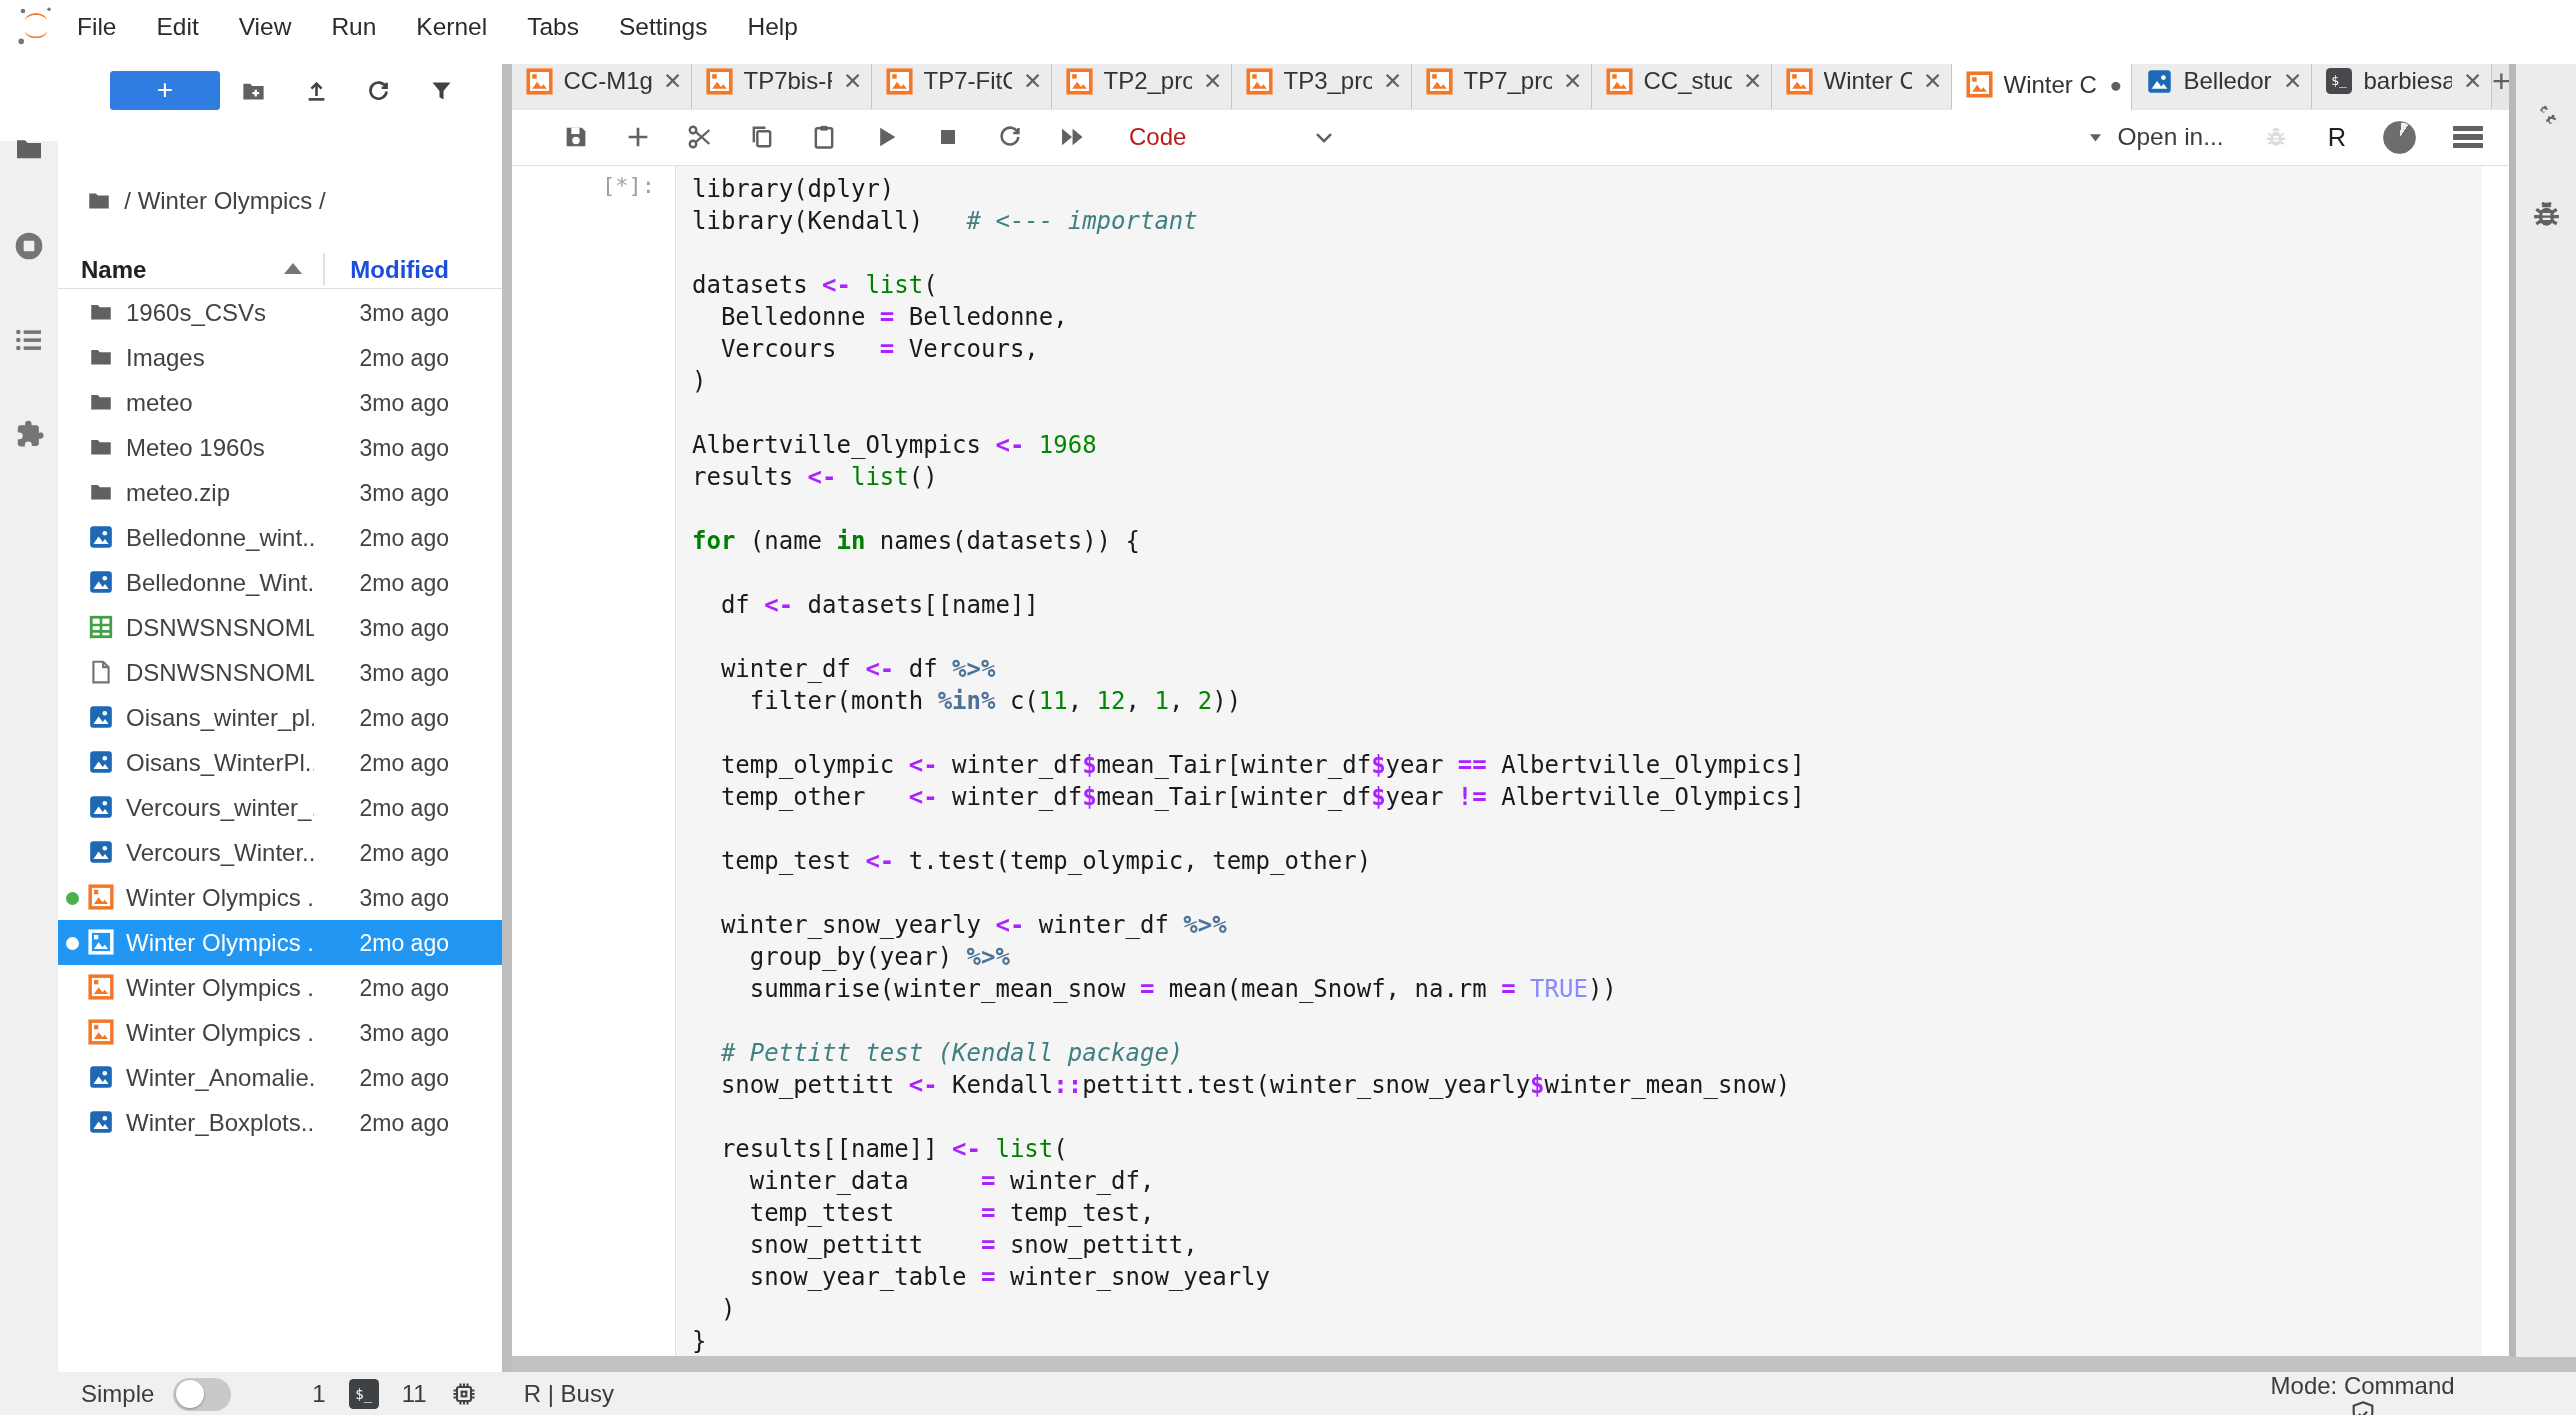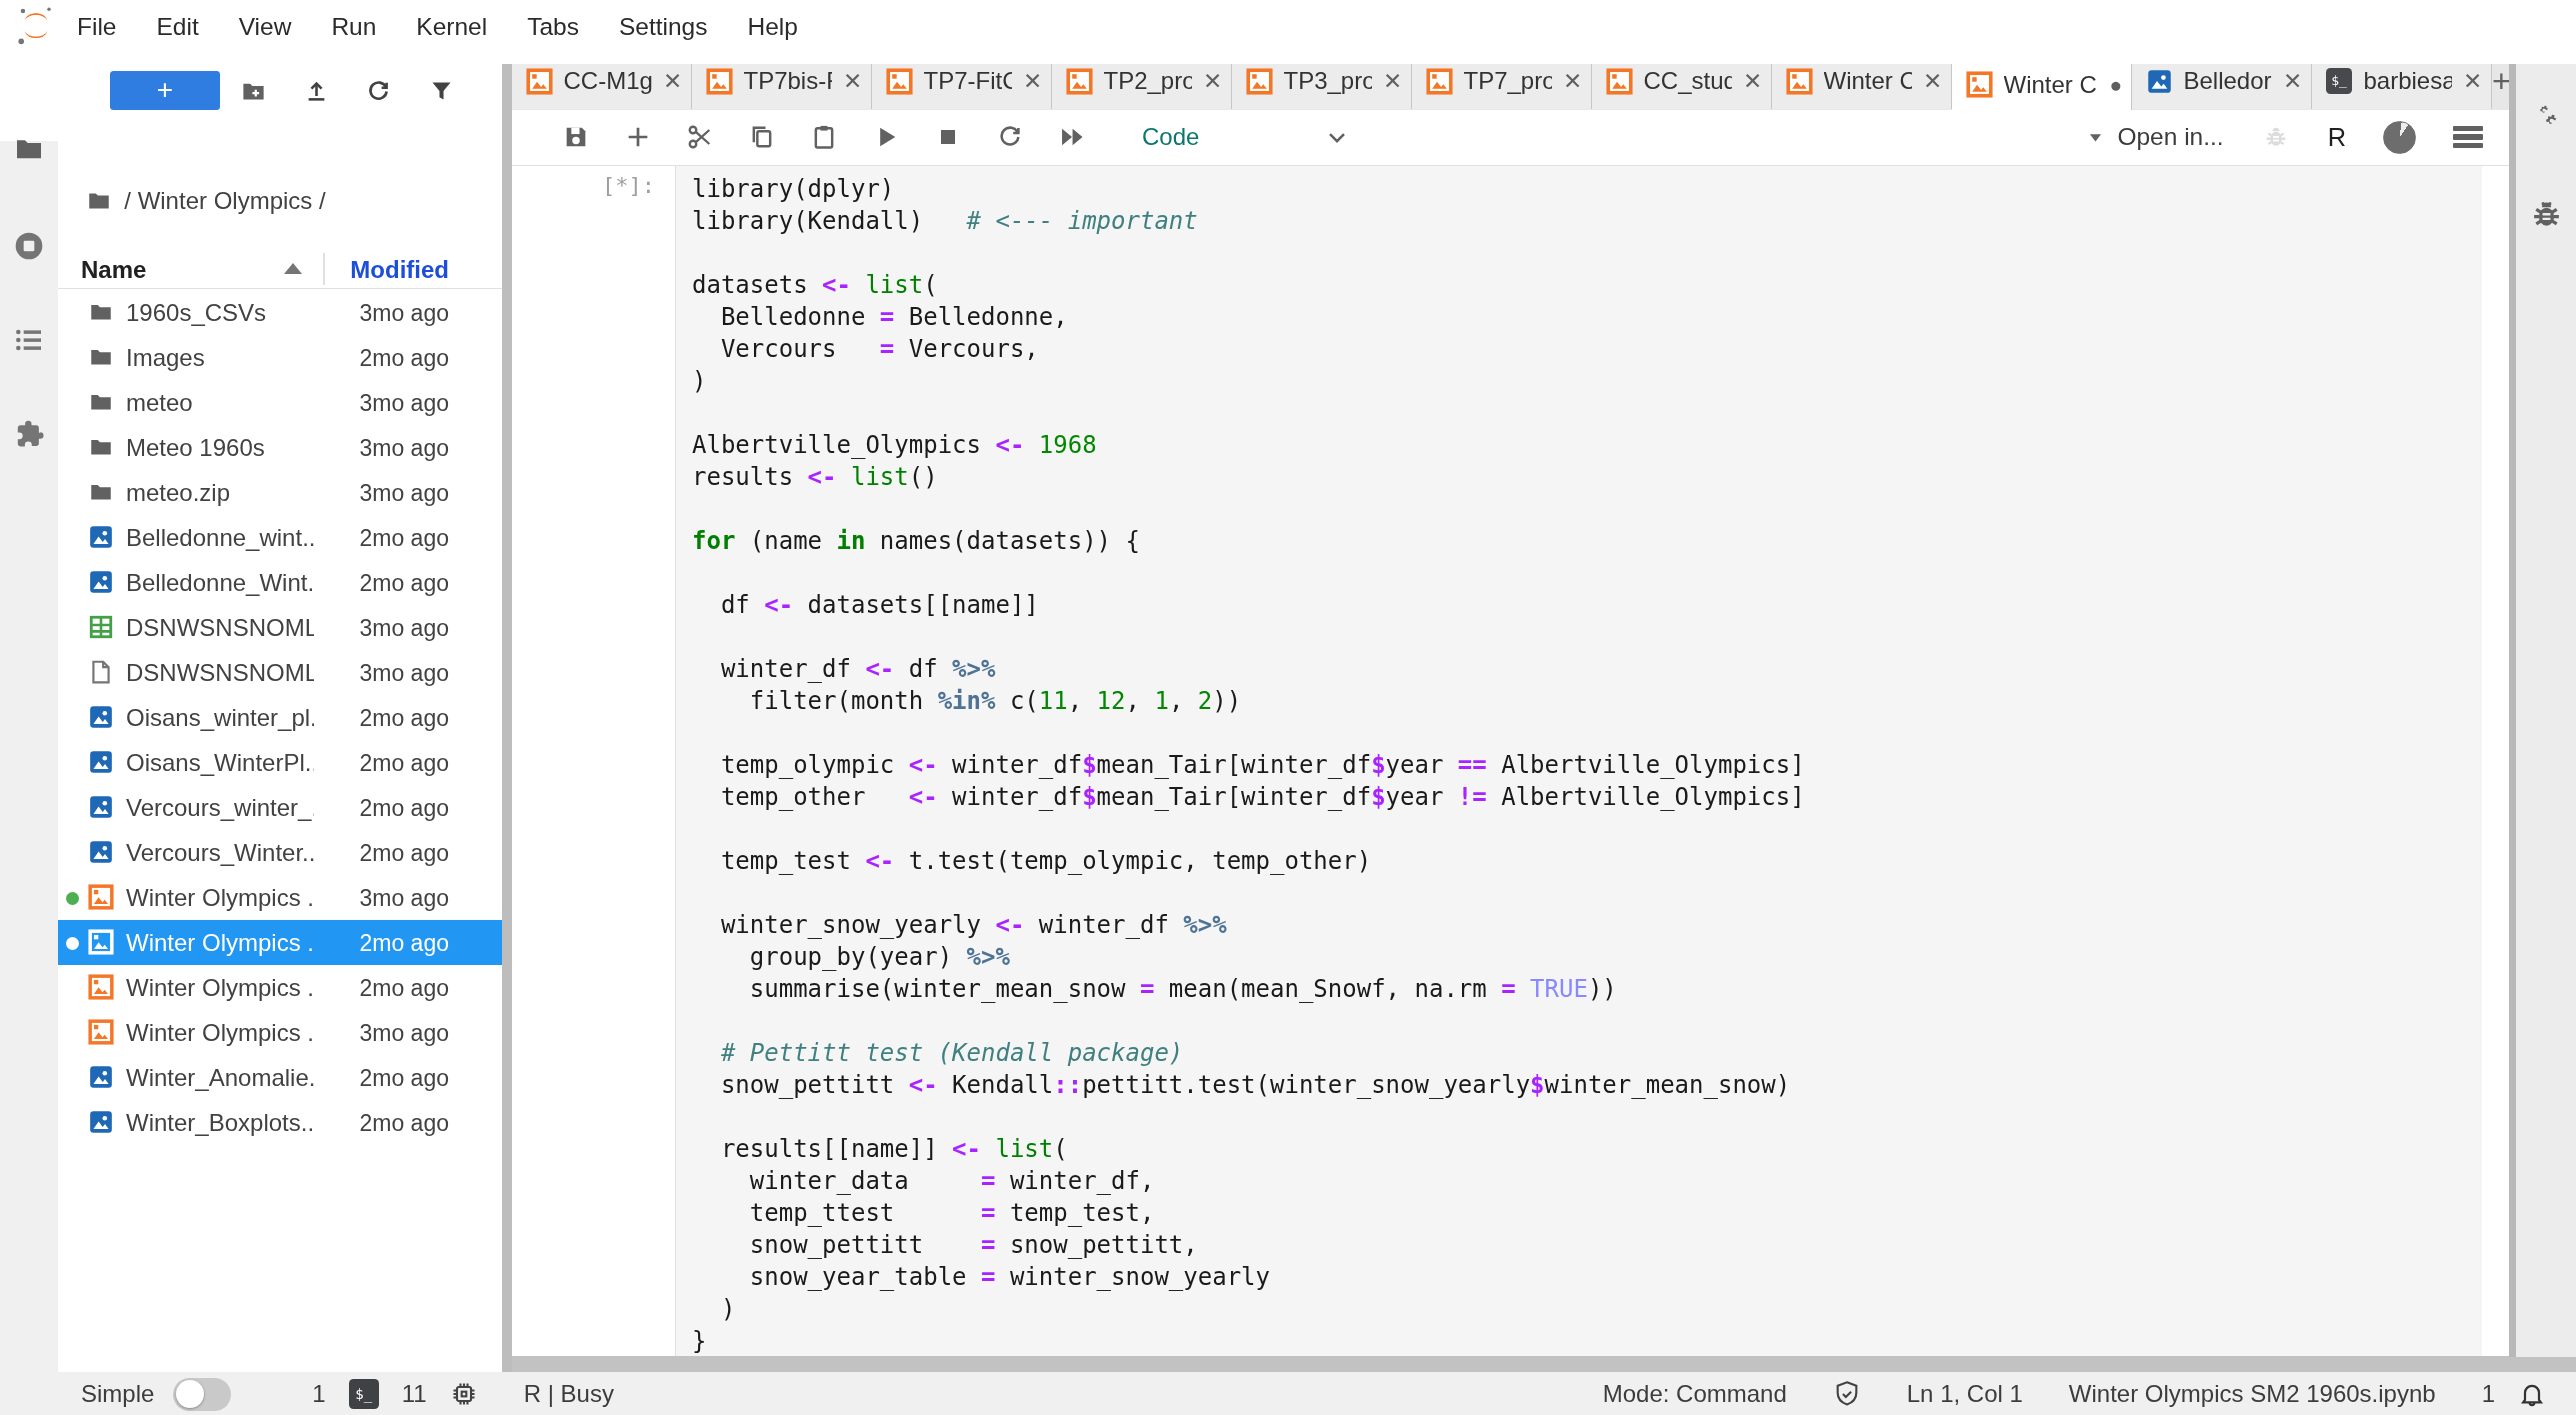--- a/index.html
+++ b/index.html
@@ -63,21 +63,21 @@
      font-size:32px; color:#616161; }
   .term-badge { width:26px; height:26px; background:#47494d; border-radius:4.4px; color:#fff;
      font-family:"DejaVu Sans Mono", monospace; font-size:13px; display:flex; align-items:center; justify-content:center; }
 
   
   #nb-toolbar { position:absolute; left:512px; top:110px; width:1997px; height:56px; background:#fff;
      border-bottom:1.8px solid #e0e0e0; }
   #nb-tools-left { position:absolute; left:49px; top:0; height:54px; display:flex; align-items:center; gap:32px; }
   .nbt { width:30px; height:30px; display:flex; align-items:center; justify-content:center; }
   .nbt svg { width:28px; height:28px; }
-  #celltype-label { font-size:24px; color:#0f766e; margin-left:23px; }
+  #celltype-label { font-size:24px; color:#b91c1c; margin-left:10px; }
   #celltype-chevron { margin-left:91px; }
   #nb-tools-right { position:absolute; right:26px; top:0; height:54px; display:flex; align-items:center; gap:37px; }
   #open-in { display:flex; align-items:center; gap:12.3px;text-align:right; }
   #open-in svg { width:19px; height:19px; }
   #open-in-label { font-size:24.5px; color:#3c3c3c; }
   #kernel-name { font-size:25.4px; color:#212121; }
   #kernel-busy { width:33px; height:33px; border-radius:50%;
      background:conic-gradient(from 8deg, #ececec 0 26deg, #6d6d6d 26deg 360deg); border:1.8px solid #6d6d6d; }
   #hamburger { width:30px; height:23px; display:flex; flex-direction:column; justify-content:space-between; }
   #hamburger div { height:5.3px; background:#616161; border-radius:0.9px; }
@@ -101,21 +101,21 @@
 
   
   #right-divider { position:absolute; left:2509px; top:53px; width:8px; height:1304px; background:#b8b8b8; }
   #right-strip { position:absolute; left:2516px; top:53px; width:60px; height:1304px; background:#ececec; }
   .right-item { position:absolute; left:0; width:60px; height:61px; display:flex; align-items:center; justify-content:center; }
   .right-item svg { width:35px; height:35px; }
 
   
   #statusbar { position:absolute; left:0; top:1372px; width:2576px; height:44px; background:#f0f0f0; }
   #sb-left { position:absolute; left:81px; top:0; height:44px; display:flex; align-items:center; }
-  #sb-right { position:absolute; right:30px; top:0; height:44px; display:flex; align-items:center; }
+  #sb-right { position:absolute; right:30px; top:0; height:44px; display:flex; align-items:center;flex-direction:column; }
   .sb-text { font-size:24px; color:#3c3c3c; white-space:nowrap; }
   #simple-toggle { width:58px; height:33px; background:#c9c9c9; border-radius:16.6px; margin-left:19px; position:relative; }
   #simple-toggle .knob { position:absolute; left:2.6px; top:2.6px; width:28px; height:28px; background:#fff; border-radius:50%;
       box-shadow:0 0.9px 2.6px rgba(0,0,0,.35); }
   .sb-gap-lg { width:81px; } .sb-gap { width:23px; } .sb-gap-xl { width:46px; }
   #sb-term-badge { width:30px; height:30px; background:#3f4245; border-radius:4.4px; color:#fff;
      font-family:"DejaVu Sans Mono", monospace; font-size:14px; display:flex; align-items:center; justify-content:center; }
   .sb-icon svg { width:28px; height:28px; display:block; }
 </style>
 </head>

